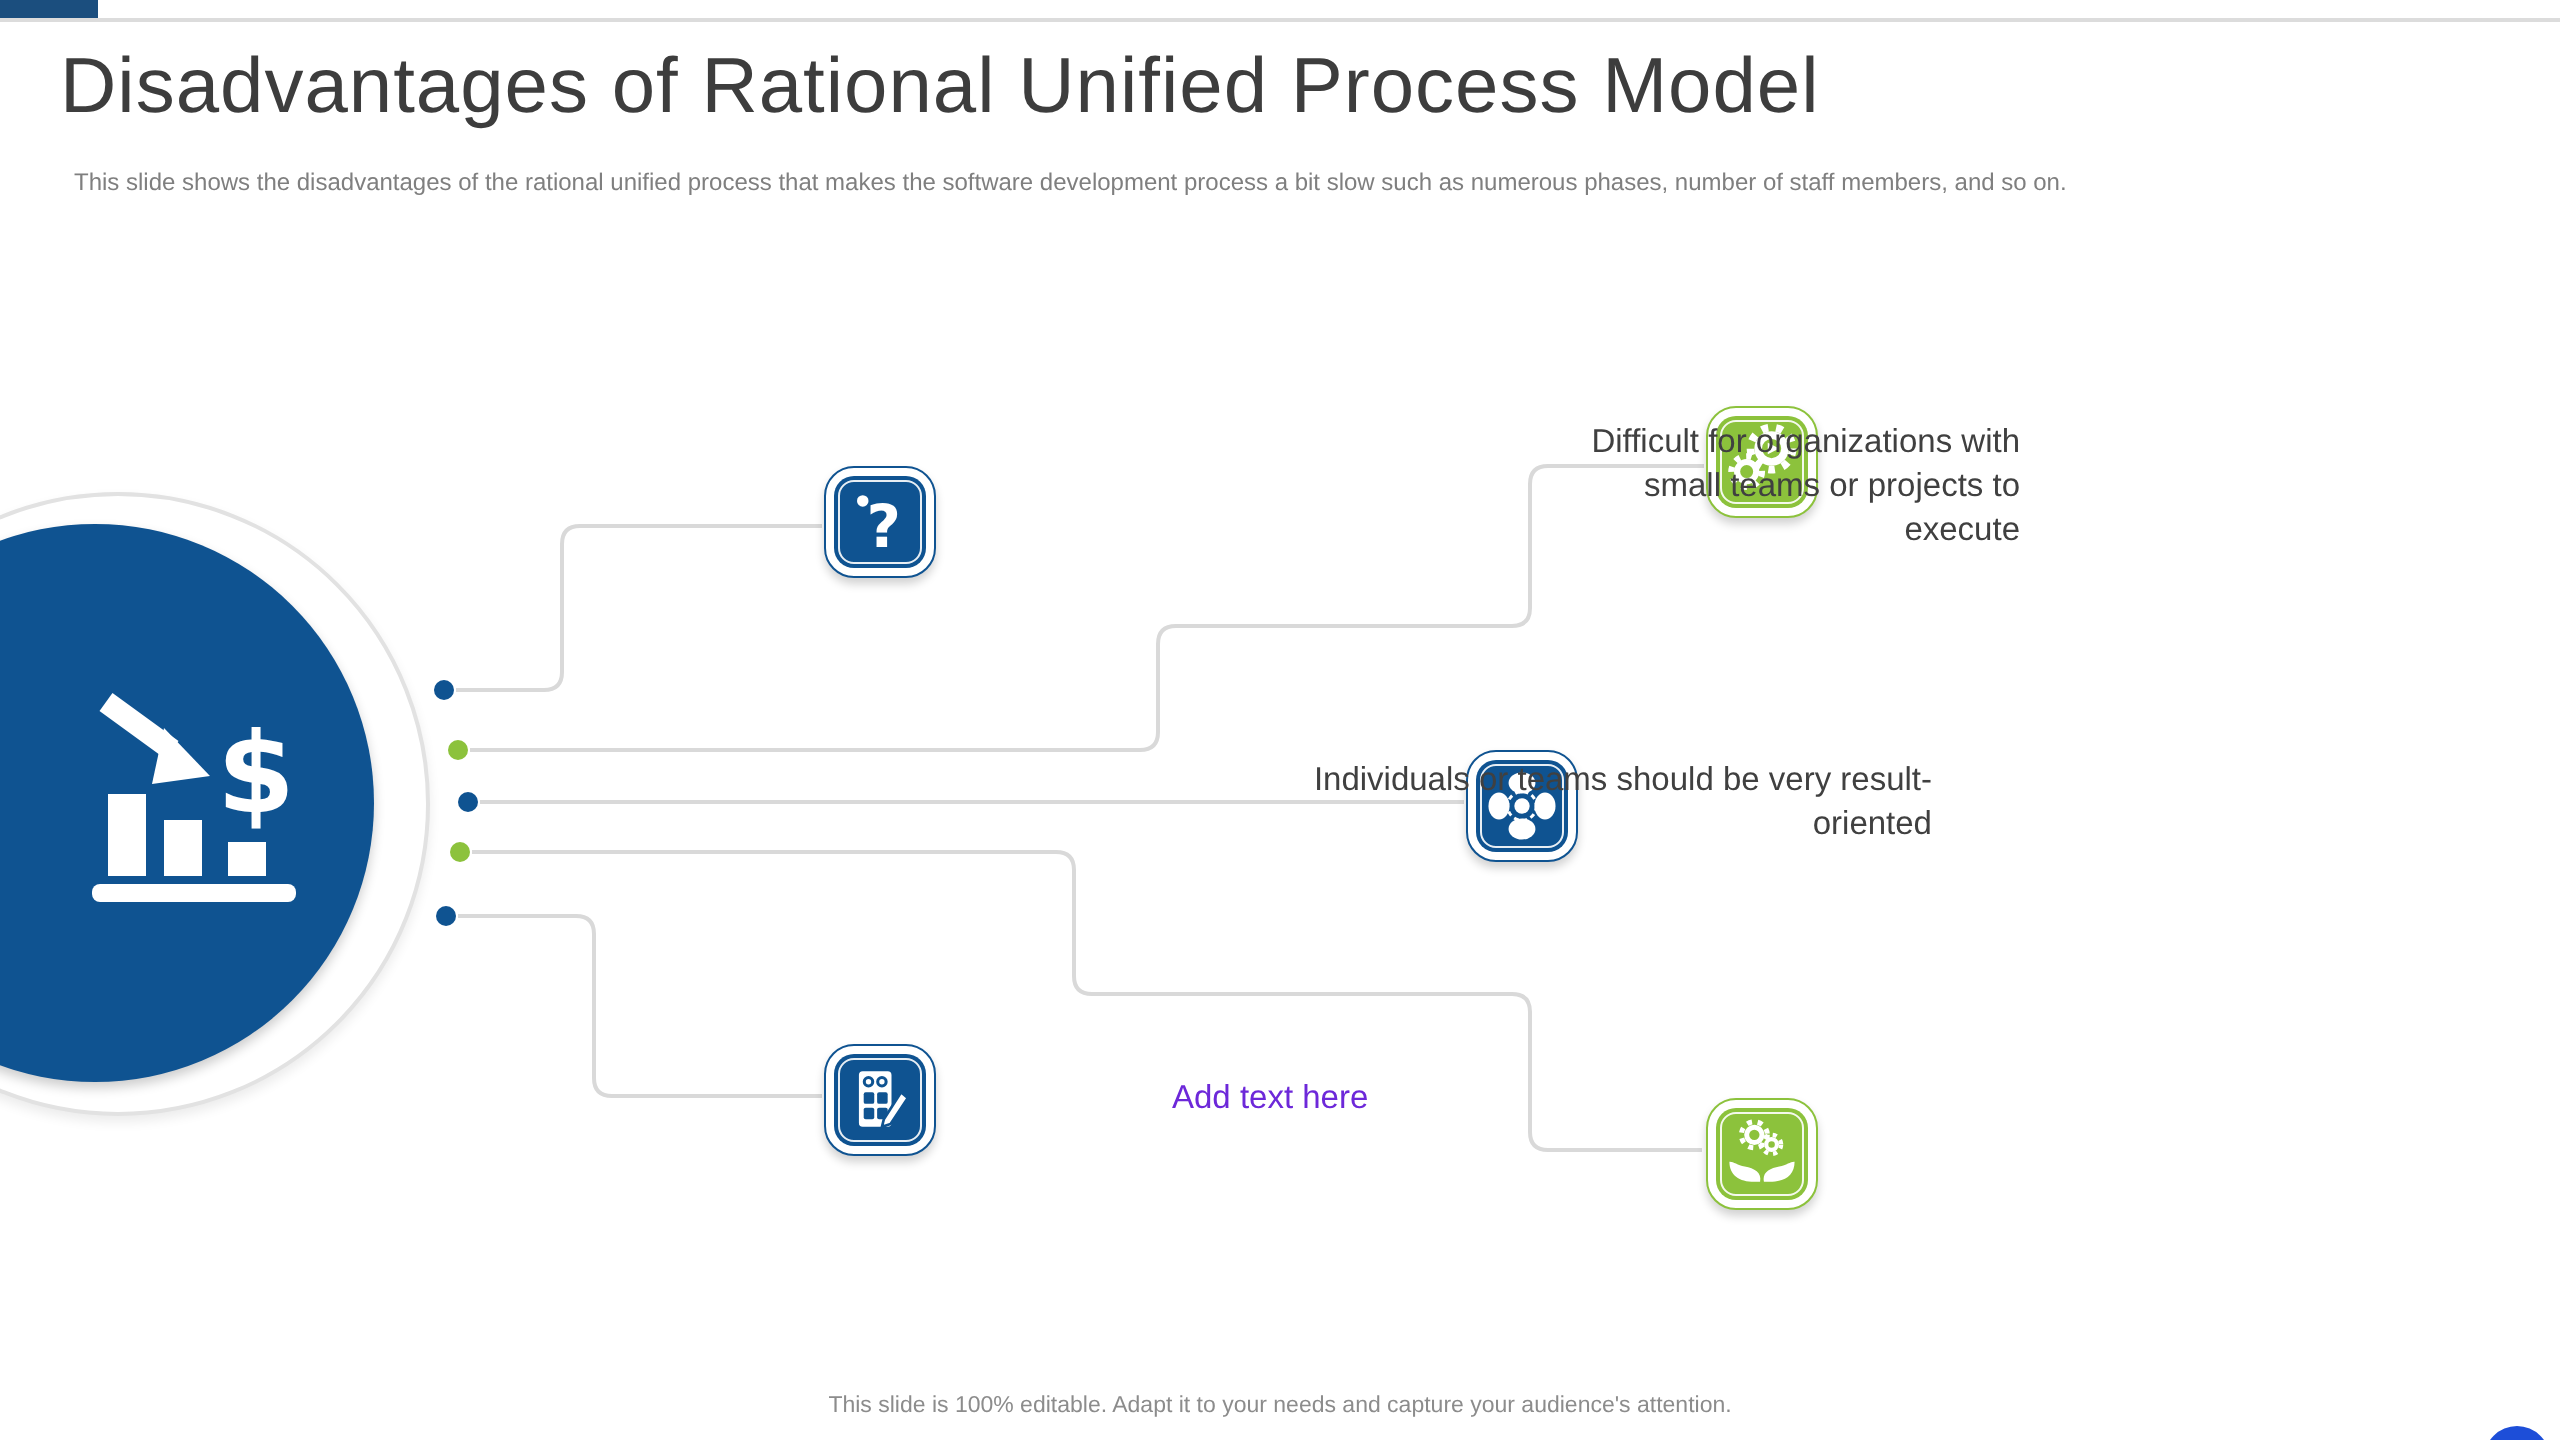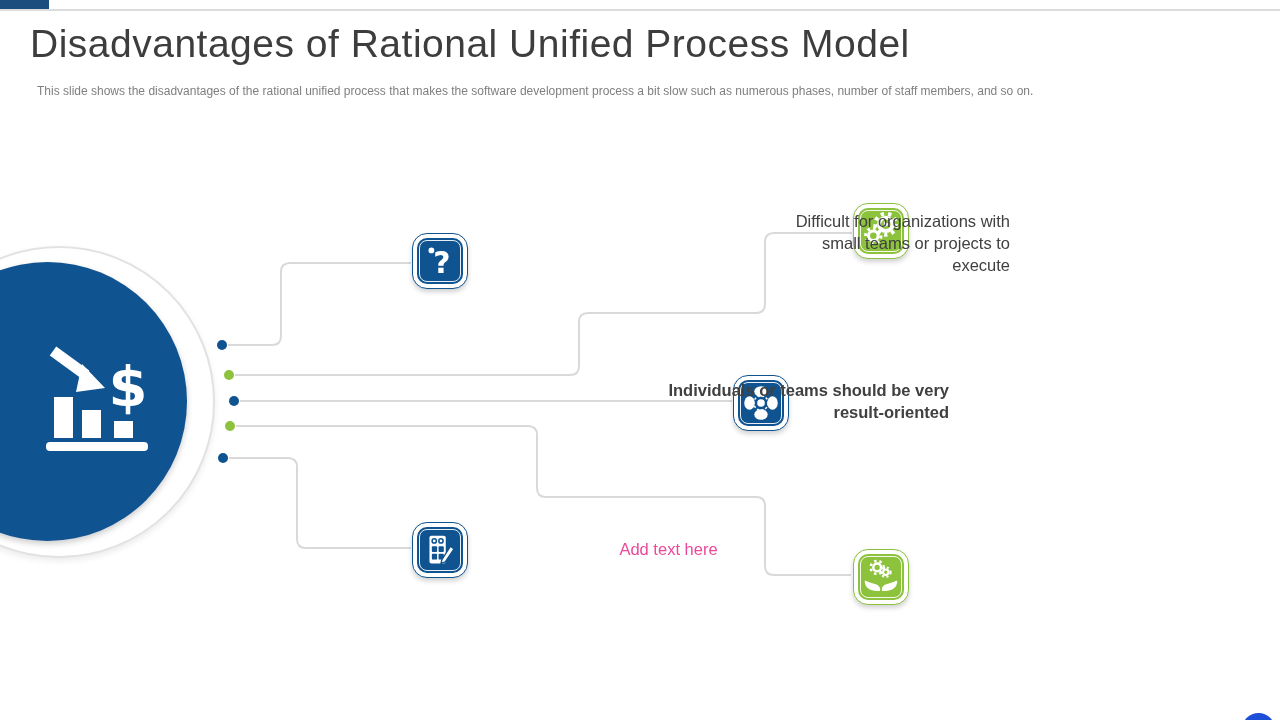--- a/index.html
+++ b/index.html
@@ -33,21 +33,21 @@
   .node.green { border:1.6px solid #8cc23c; }
   .node .fill { position:relative; width:100%; height:100%; border-radius:10px; }
   .node.blue  .fill { background:#0f5391; }
   .node.green .fill { background:#8cc23c; }
   .node .fill::after { content:""; position:absolute; inset:2px;
                        border:1.5px solid rgba(255,255,255,.9); border-radius:8px; }
   .node svg { position:absolute; inset:0; margin:auto; }
 
   .node-text { position:absolute; font-size:16.5px; line-height:22px; color:#404040;
                text-align:right; }
-  .node-text.center { text-align:center; color:#ec4899; }
+  .node-text.center { text-align:left; color:#6d28d9; }
 
   .footer { position:absolute; left:0; top:697px; width:1280px; text-align:center;
             font-size:11.5px; color:#8c8c8c; }
   .page-badge { position:absolute; left:1242px; top:713px; width:33px; height:33px;
                 border-radius:50%; background:#1d4ed8; color:#fff; font-size:14px;
                 display:flex; align-items:center; justify-content:center; }
 </style>
 </head>
 <body>
 
@@ -120,21 +120,21 @@
           <ellipse cx="24" cy="12" rx="7" ry="5.5"></ellipse>
           <ellipse cx="24" cy="36" rx="7" ry="5.5"></ellipse>
           <ellipse cx="12" cy="24" rx="5.5" ry="7"></ellipse>
           <ellipse cx="36" cy="24" rx="5.5" ry="7"></ellipse>
           <circle cx="24" cy="24" r="4"></circle>
         </g>
         <circle cx="24" cy="24" r="7.5" fill="none" stroke="#fff" stroke-width="1.6" stroke-dasharray="2.5 2"></circle>
       </svg>
     </div>
   </div>
-  <div class="node-text" style="right:191px; top:379px; width:310px;font-weight:bold;">Individuals or teams should be very result-oriented</div>
+  <div class="node-text" style="right:174px; top:379px; width:310px;">Individuals or teams should be very result-oriented</div>
 
   <div class="node blue" style="left:412px; top:522px;">
     <div class="fill">
       <svg width="46" height="46" viewBox="0 0 48 48">
         <rect x="13" y="9" width="17" height="29" rx="2" fill="#fff"></rect>
         <g fill="none" stroke="#0f5391" stroke-width="1.6">
           <circle cx="18" cy="14.5" r="2.2"></circle>
           <circle cx="25" cy="14.5" r="2.2"></circle>
         </g>
         <g fill="#0f5391">
@@ -159,15 +159,16 @@
           <circle cx="29" cy="19" r="5" stroke-width="2.2" stroke-dasharray="2.2 2.6"></circle>
         </g>
         <g fill="#fff">
           <path d="M7,28 C7,35 12,38.5 20,38.5 L23,38.5 C24,33.5 20,31.5 15,30.5 C11,29.7 9,27.8 7,28 Z"></path>
           <path d="M41,28 C41,35 36,38.5 28,38.5 L25,38.5 C24,33.5 28,31.5 33,30.5 C37,29.7 39,27.8 41,28 Z"></path>
         </g>
       </svg>
     </div>
   </div>
 
+  <div class="footer">This slide is 100% editable. Adapt it to your needs and capture your audience's attention.</div>
   <div class="page-badge">47</div>
 
 </div>
 
 </body></html>

